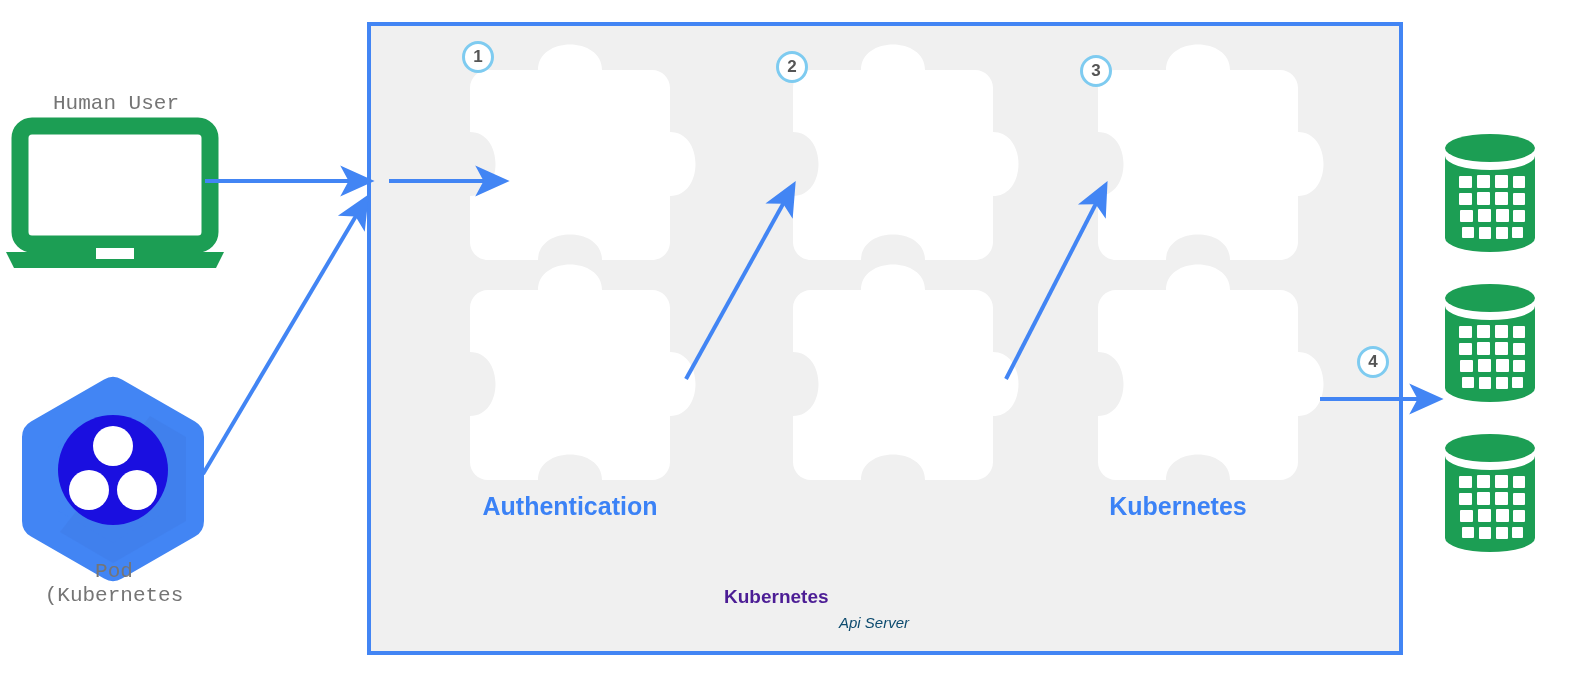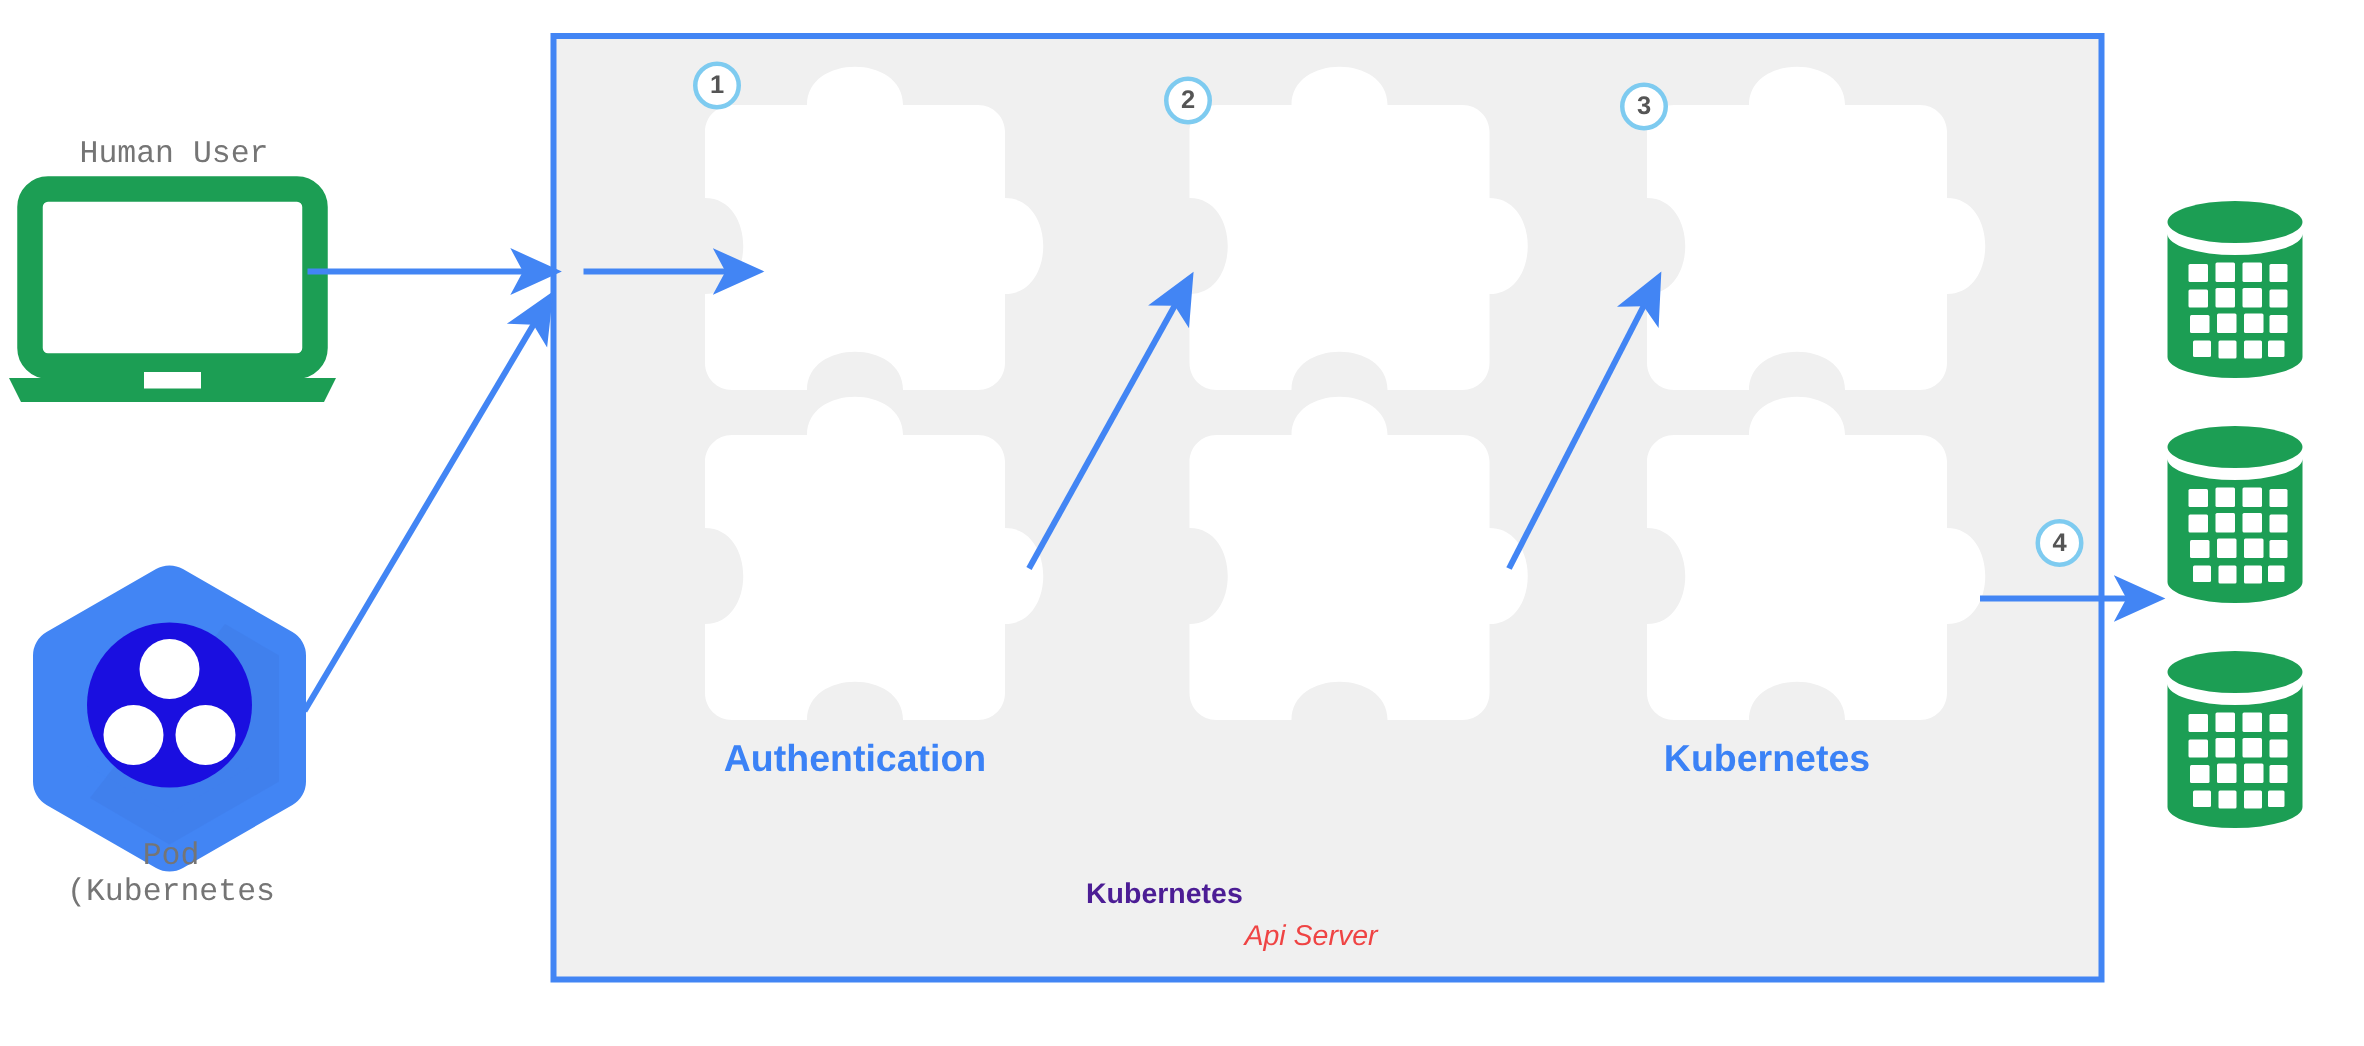--- a/index.html
+++ b/index.html
@@ -42,22 +42,22 @@
     text-align: center;
     font-family: "Liberation Sans", sans-serif;
   }
   .k8s-title {
     color: #4c1d95;
     font-size: 19px;
     font-weight: bold;
     font-family: "Liberation Sans", sans-serif;
   }
   .k8s-sub {
-    color: #ef4444;
-    font-size: 19px;
+    color: #0c4a6e;
+    font-size: 15px;
     font-style: italic;
     text-align: center;
     font-family: "Liberation Sans", sans-serif;
   }
   .badge {
     position: absolute;
     width: 32px;
     height: 32px;
     border-radius: 50%;
     background: #ffffff;

